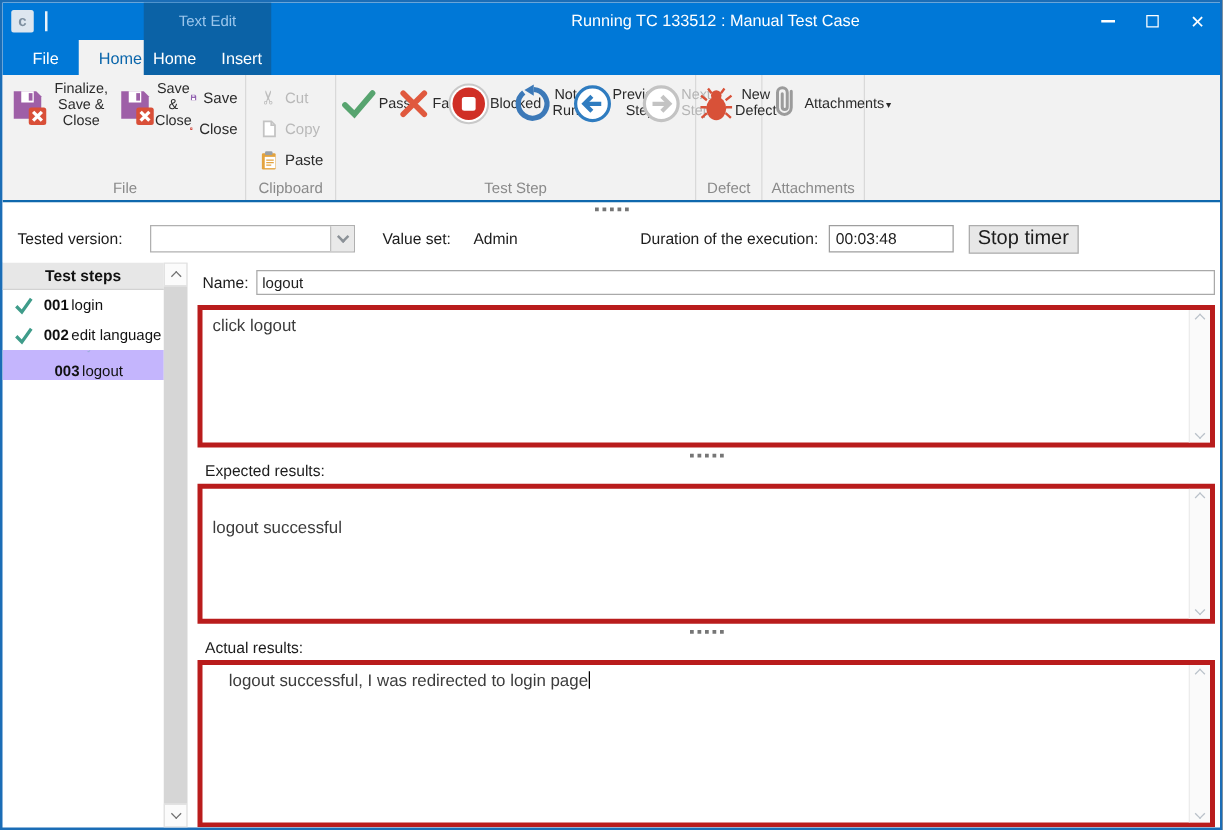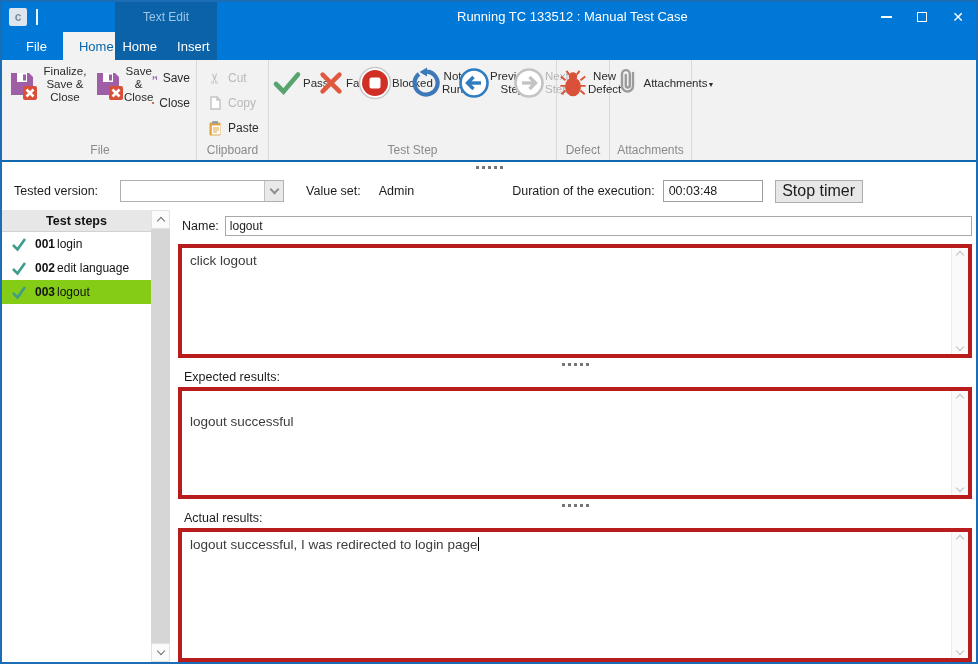--- a/index.html
+++ b/index.html
@@ -67,26 +67,26 @@
   .lbl-valueset { margin-left:22px; }
   .val-valueset { margin-left:18px; }
   .lbl-duration { margin-left:98px; }
   .duration-box { margin-left:8px; width:100px; height:22px; border:1px solid #9e9e9e; background:#fff;
                   font-size:12.5px; display:flex; align-items:center; padding:0 5px; }
   .btn { margin-left:12px; width:88px; height:23px; background:#e7e7e7; border:1px solid #adadad;
          font-size:16px; color:#1c1c1c; display:flex; align-items:center; justify-content:center; }
 
   
   .content { flex:1; display:flex; overflow:hidden; }
-  .sidebar { width:168px; display:flex; flex:0 0 auto; }
+  .sidebar { width:148px; display:flex; flex:0 0 auto; }
   .steps-col { flex:1; display:flex; flex-direction:column; }
   .steps-header { height:22px; background:#e7e7e7; border-bottom:1px solid #d2d2d2; font-weight:bold;
                   font-size:12.5px; display:flex; align-items:center; justify-content:center; color:#111; }
   .step-row { height:24px; display:flex; align-items:center; padding-left:9px; font-size:12px; color:#111; gap:8px; }
-  .step-row.selected { background:#84cc16; }
+  .step-row.selected { background:#c4b5fd;flex-direction:column; }
   .step-num { font-weight:bold; margin-right:2px; }
   .sb-scroll { width:19px; background:#d6d6d6; display:flex; flex-direction:column;
                justify-content:space-between; align-items:stretch; flex:0 0 auto; }
   .sb-btn { height:19px; background:#fbfbfb; border:1px solid #e2e2e2;
             display:flex; align-items:center; justify-content:center; }
   .sb-btn .chev { border-color:#6f6f6f; border-width:1.5px; width:6px; height:6px; }
 
   .main { flex:1; display:flex; flex-direction:column; padding:4px 4px 0 8px; overflow:hidden; }
   .name-row { display:flex; align-items:center; margin:2px 0 8px 0; font-size:12.5px; color:#1c1c1c; }
   .name-row .flabel { margin-right:6px; margin-left:4px; }
@@ -94,21 +94,21 @@
              display:flex; align-items:center; padding:0 4px; color:#222; }
   .sec-label { font-size:12.5px; color:#1c1c1c; margin:0 0 3px 6px; }
   .bigbox { border:4px solid #b91c1c; background:#fff; display:flex; overflow:hidden; }
   .bigbox-content { flex:1; padding:4px 8px; font-size:13.5px; color:#3c3c3c;
                     white-space:pre-wrap; line-height:18px; overflow:hidden; }
   .vscroll { width:17px; background:#fafafa; border-left:1px solid #ececec; display:flex;
              flex-direction:column; justify-content:space-between; align-items:center; padding:4px 0; flex:0 0 auto; }
   .vscroll .chev { border-color:#b9c1c9; border-width:1.5px; width:6px; height:6px; }
   .box-instructions { height:114px; flex:0 0 auto; }
   .box-expected { height:112px; flex:0 0 auto; }
-  .box-actual { flex:1; margin-bottom:0; }
+  .box-actual { flex:1; margin-bottom:0;padding-left:13px; }
   .caret { display:inline-block; width:1px; height:14px; background:#000; vertical-align:-2px; margin-left:1px; }
   .grip-inline { height:12px; display:flex; align-items:center; justify-content:center; flex:0 0 auto; }
 </style>
 </head>
 <body>
 
 <div class="window">
 
   <div class="titlebar">
     <div class="app-icon">c</div>

